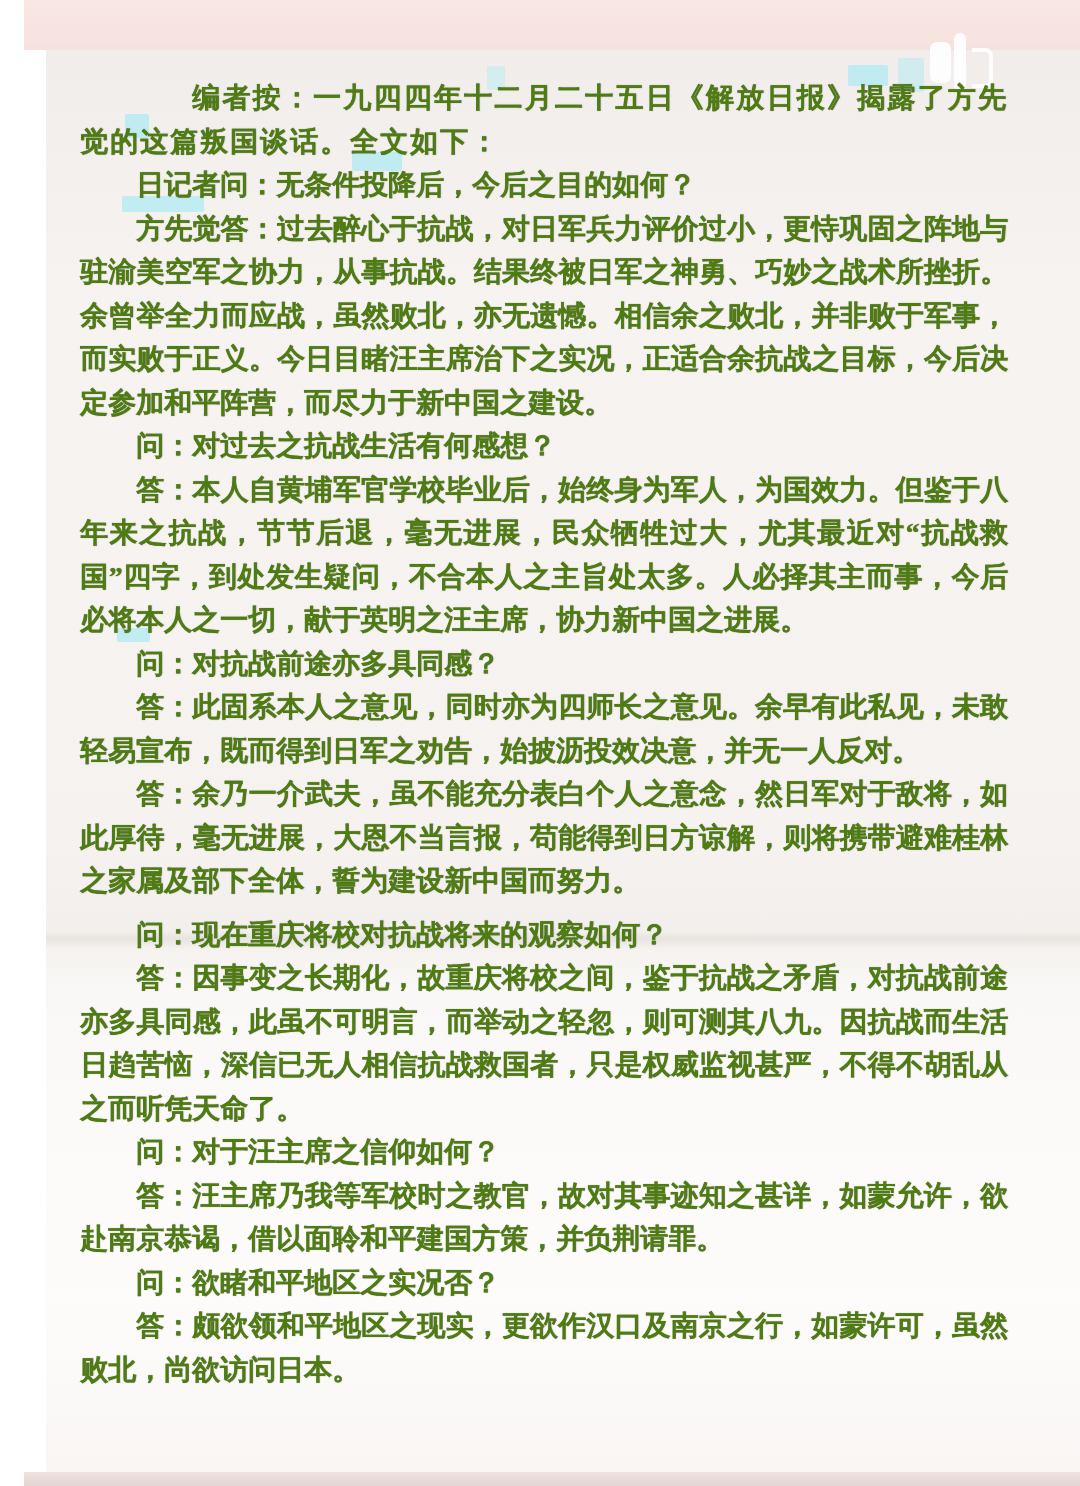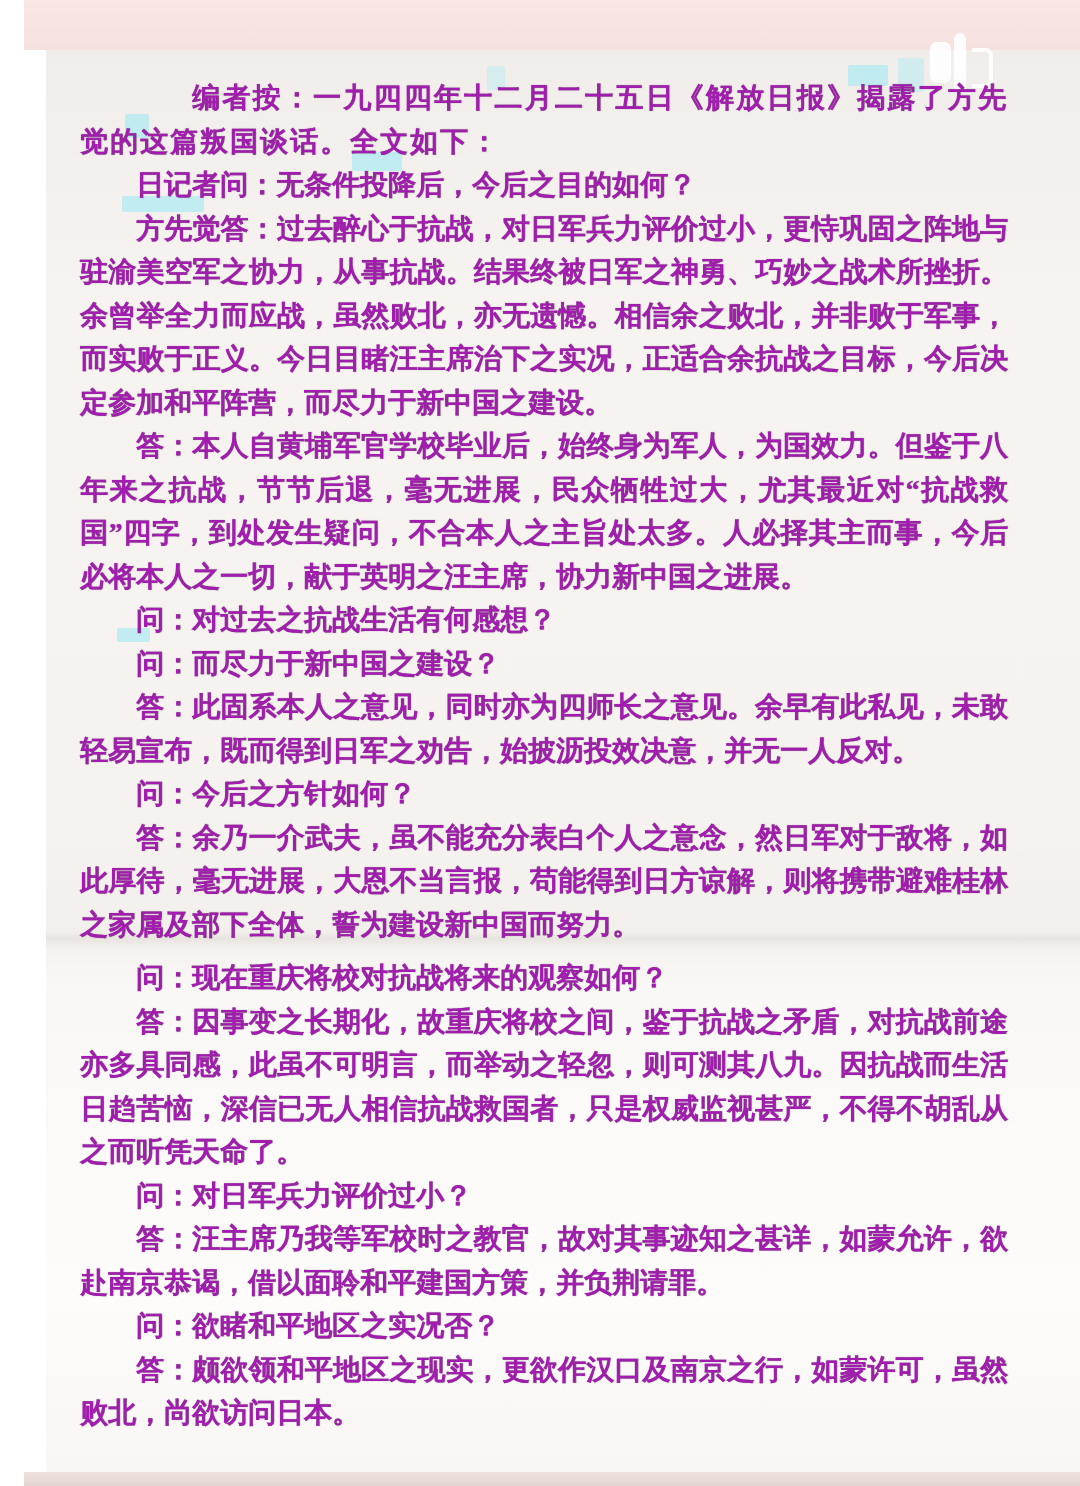--- a/index.html
+++ b/index.html
@@ -43,21 +43,21 @@
   .hl-g { left: 487px; top: 66px; width: 18px; height: 24px; opacity: 0.5; }
   
   .watermark { position: absolute; left: 928px; top: 33px; width: 62px; height: 62px; opacity: 0.92; }
   .wm-page  { position: absolute; left: 2px;  top: 9px;  width: 21px; height: 41px; background: #ffffff; border-radius: 7px; }
   .wm-bar   { position: absolute; left: 26px; top: 0;    width: 12px; height: 59px; background: #ffffff; border-radius: 6px; }
   .wm-brack { position: absolute; left: 44px; top: 15px; width: 17px; height: 32px;
               border: 4px solid #ffffff; border-left: none; border-radius: 0 8px 8px 0; }
   
   .text-block {
     position: absolute; left: 80px; right: 72px; top: 76px;
-    color: #a21caf;
+    color: #4d7c0f;
     font-size: 28px; line-height: 43.5px; font-weight: 700;
     text-align: justify;
     text-shadow: 0.4px 0.3px 0.9px rgba(33,30,28,0.65);
     filter: blur(0.3px);
   }
   .text-block p { margin: 0; text-indent: 2em; }
   p.editor-note { text-indent: 4em; letter-spacing: 2px; }
   p.editor-note strong { font-weight: 900; }
   p.section-start { margin-top: 10px; }
 </style>
@@ -80,25 +80,24 @@
 <div class="watermark">
   <span class="wm-page"></span>
   <span class="wm-bar"></span>
   <span class="wm-brack"></span>
 </div>
 
 <div class="text-block">
   <p class="editor-note"><strong>编者按：</strong><span>一九四四年十二月二十五日《解放日报》揭露了方先觉的这篇叛国谈话。全文如下：</span></p>
   <p>日记者问：无条件投降后，今后之目的如何？</p>
   <p>方先觉答：过去醉心于抗战，对日军兵力评价过小，更恃巩固之阵地与驻渝美空军之协力，从事抗战。结果终被日军之神勇、巧妙之战术所挫折。余曾举全力而应战，虽然败北，亦无遗憾。相信余之败北，并非败于军事，而实败于正义。今日目睹汪主席治下之实况，正适合余抗战之目标，今后决定参加和平阵营，而尽力于新中国之建设。</p>
+  <p>问：对过去之抗战生活有何感想？</p>
   <p>答：本人自黄埔军官学校毕业后，始终身为军人，为国效力。但鉴于八年来之抗战，节节后退，毫无进展，民众牺牲过大，尤其最近对“抗战救国”四字，到处发生疑问，不合本人之主旨处太多。人必择其主而事，今后必将本人之一切，献于英明之汪主席，协力新中国之进展。</p>
-  <p>问：对过去之抗战生活有何感想？</p>
-  <p>问：而尽力于新中国之建设？</p>
+  <p>问：对抗战前途亦多具同感？</p>
   <p>答：此固系本人之意见，同时亦为四师长之意见。余早有此私见，未敢轻易宣布，既而得到日军之劝告，始披沥投效决意，并无一人反对。</p>
-  <p>问：今后之方针如何？</p>
   <p>答：余乃一介武夫，虽不能充分表白个人之意念，然日军对于敌将，如此厚待，毫无进展，大恩不当言报，苟能得到日方谅解，则将携带避难桂林之家属及部下全体，誓为建设新中国而努力。</p>
   <p class="section-start">问：现在重庆将校对抗战将来的观察如何？</p>
   <p>答：因事变之长期化，故重庆将校之间，鉴于抗战之矛盾，对抗战前途亦多具同感，此虽不可明言，而举动之轻忽，则可测其八九。因抗战而生活日趋苦恼，深信已无人相信抗战救国者，只是权威监视甚严，不得不胡乱从之而听凭天命了。</p>
-  <p>问：对日军兵力评价过小？</p>
+  <p>问：对于汪主席之信仰如何？</p>
   <p>答：汪主席乃我等军校时之教官，故对其事迹知之甚详，如蒙允许，欲赴南京恭谒，借以面聆和平建国方策，并负荆请罪。</p>
   <p>问：欲睹和平地区之实况否？</p>
   <p>答：颇欲领和平地区之现实，更欲作汉口及南京之行，如蒙许可，虽然败北，尚欲访问日本。</p>
 </div>
 
 </body></html>

